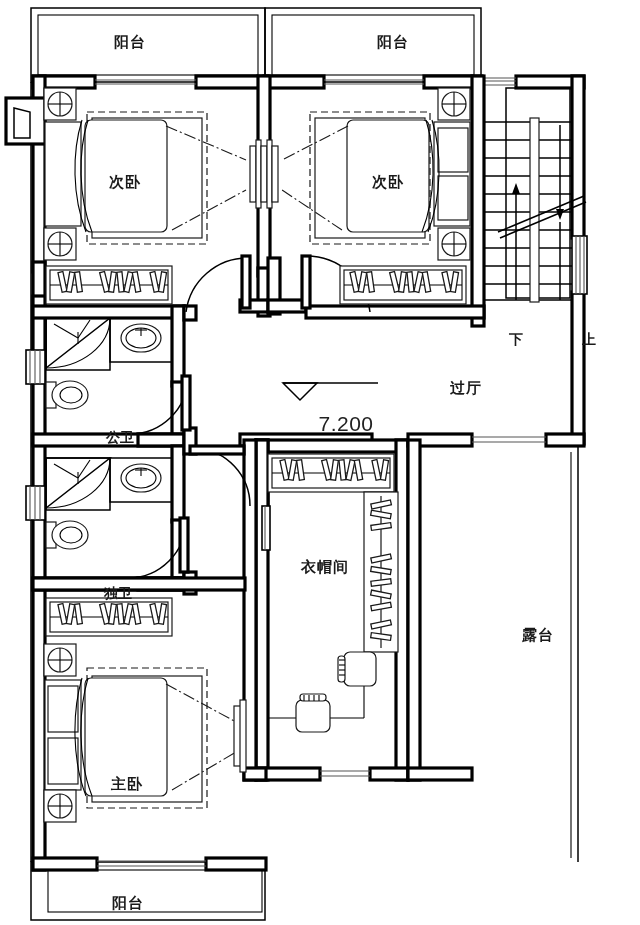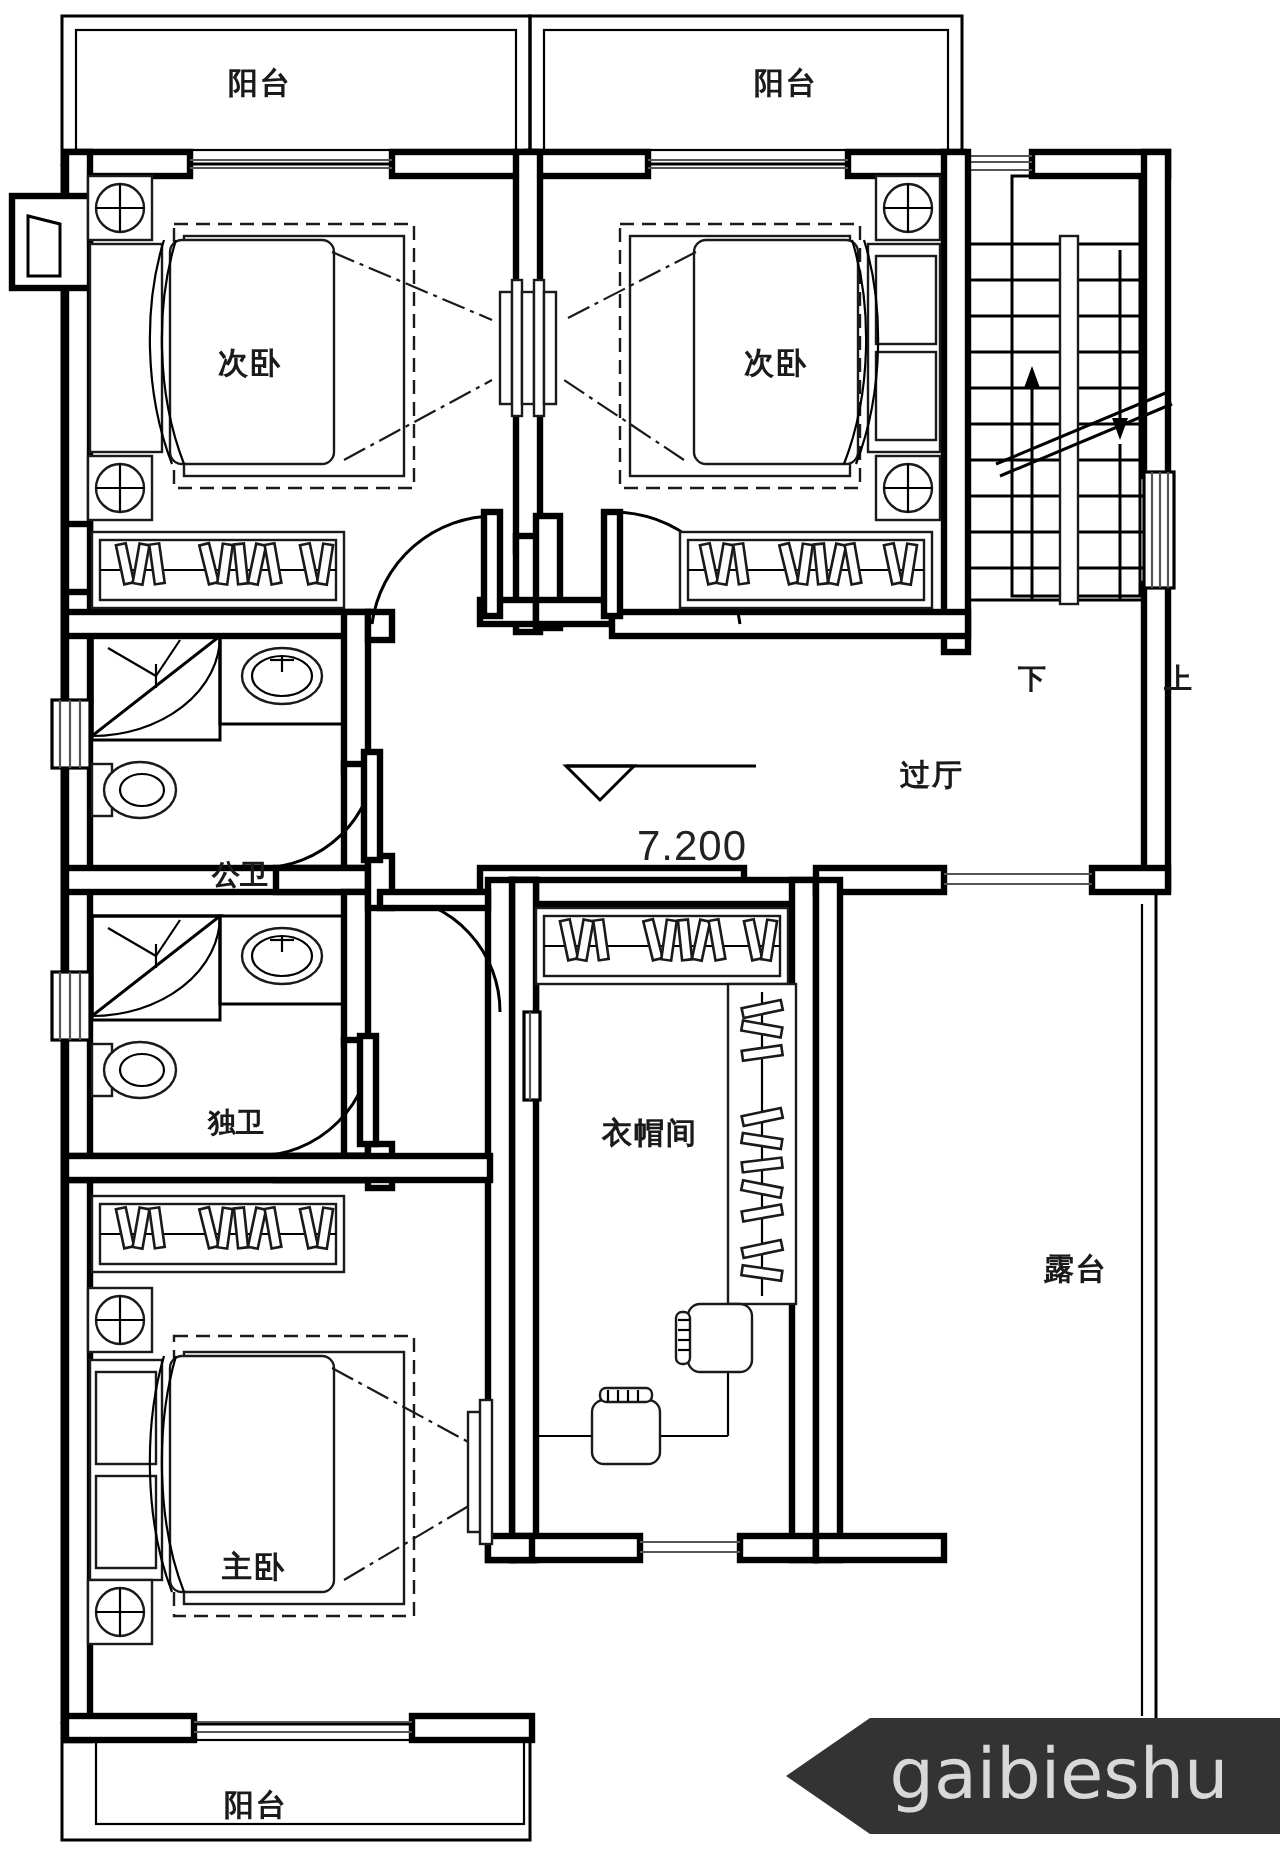--- a/index.html
+++ b/index.html
@@ -498,30 +498,26 @@
       <line class="thin2" x1="283" y1="383" x2="378" y2="383"></line>
     </g>
 
   </svg>
 
   <div class="lbl room-lbl" style="left:130px;top:42px;">阳台</div>
   <div class="lbl room-lbl" style="left:393px;top:42px;">阳台</div>
   <div class="lbl room-lbl" style="left:125px;top:182px;">次卧</div>
   <div class="lbl room-lbl" style="left:388px;top:182px;">次卧</div>
   <div class="lbl small-lbl" style="left:120px;top:392px;margin-top:46px;">公卫</div>
-  <div class="lbl small-lbl" style="left:118px;top:562px;text-align:center;">独卫</div>
+  <div class="lbl small-lbl" style="left:118px;top:594px;text-align:center;">独卫</div>
   <div class="lbl room-lbl" style="left:466px;top:388px;">过厅</div>
   <div class="lbl room-lbl" style="left:325px;top:567px;">衣帽间</div>
   <div class="lbl room-lbl" style="left:538px;top:635px;">露台</div>
   <div class="lbl room-lbl" style="left:127px;top:740px;margin-top:44px;">主卧</div>
   <div class="lbl room-lbl" style="left:128px;top:903px;">阳台</div>
 
   <div class="lbl small-lbl" style="left:516px;top:340px;">下</div>
   <div class="lbl small-lbl" style="left:589px;top:340px;">上</div>
 
   <div class="lbl elev-lbl" style="left:346px;top:376px;margin-top:48px;">7.200</div>
 
-  <div id="watermark">
-    <div id="wm-shape"></div>
-    <div id="wm-text">gaibieshu</div>
-  </div>
 
 </div>
 
 </body></html>

